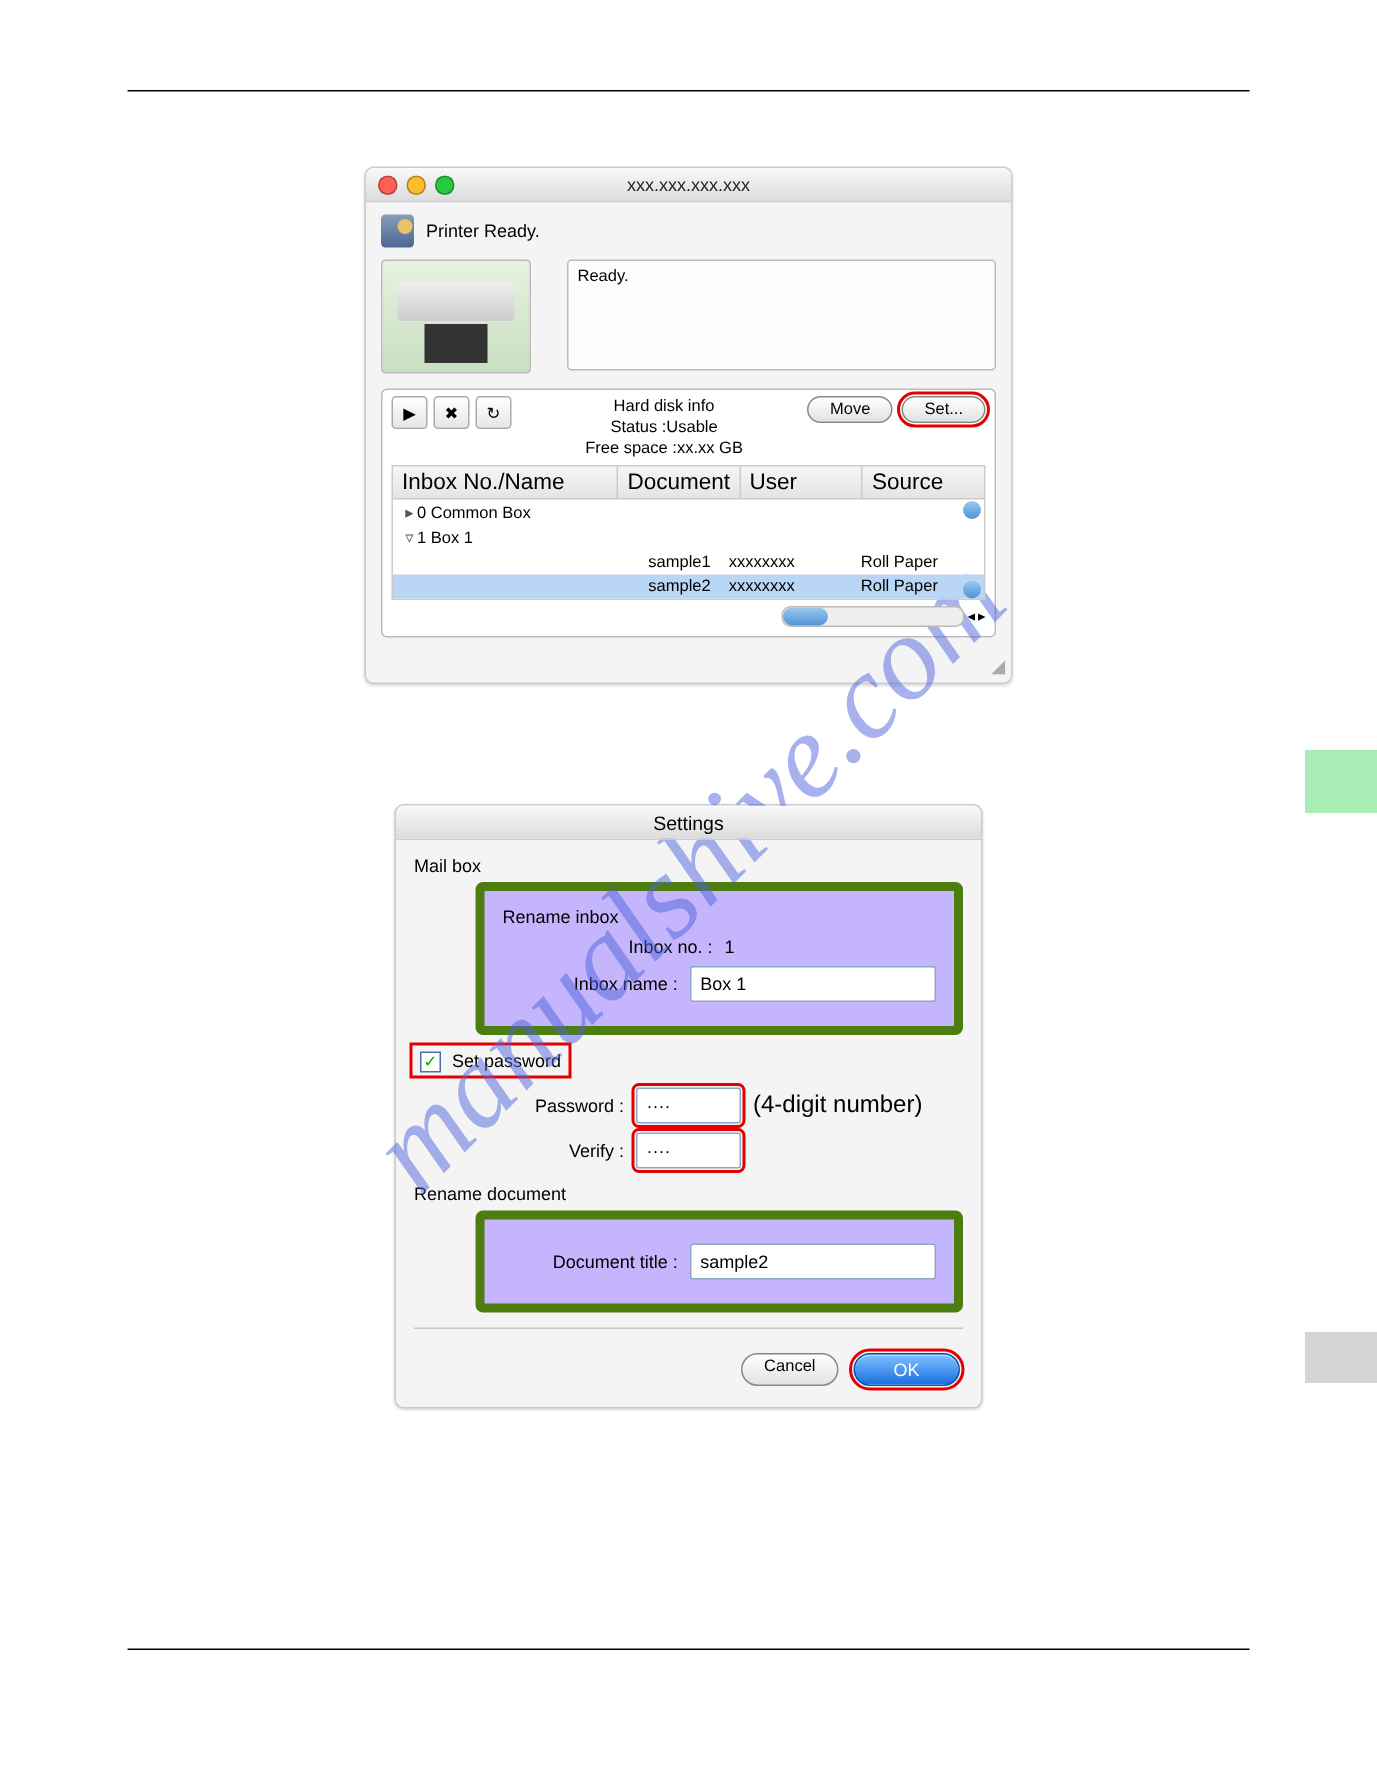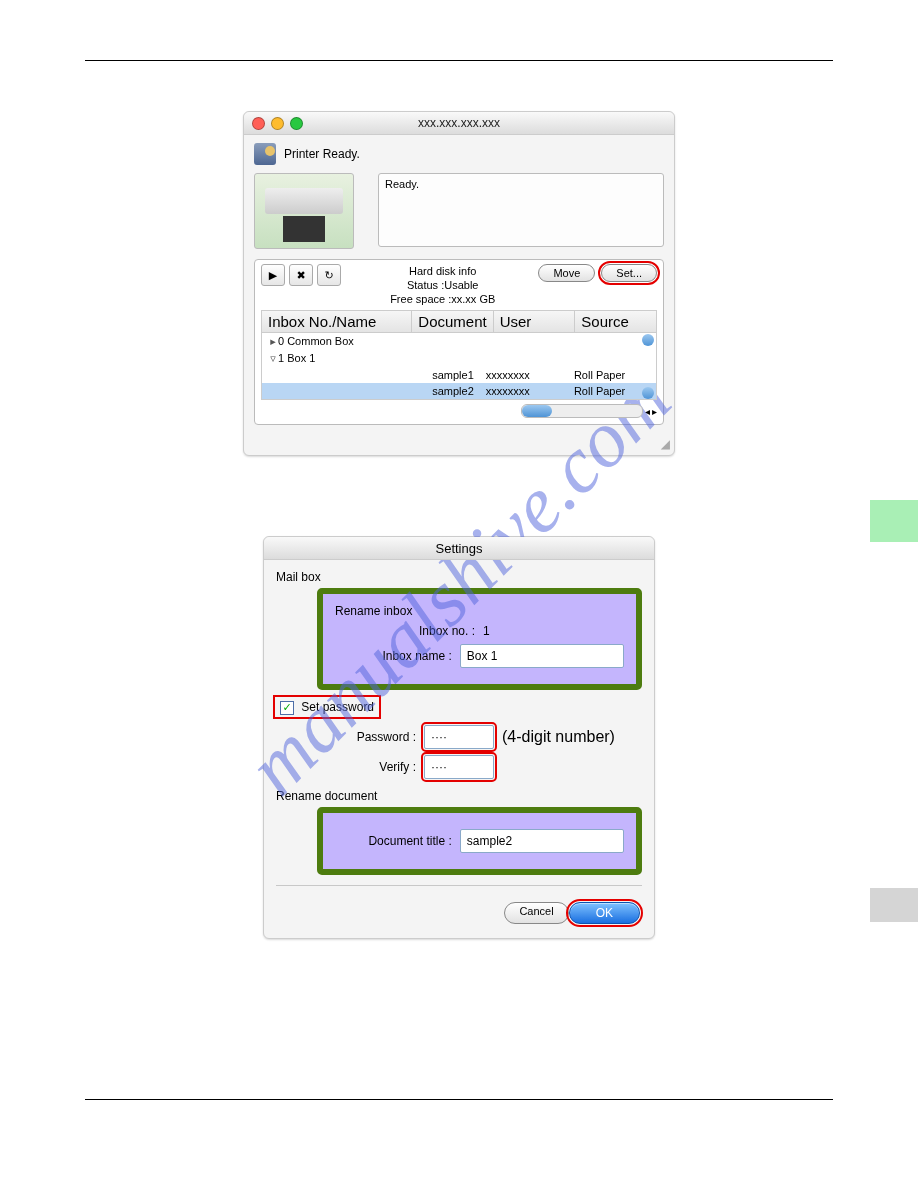--- a/index.html
+++ b/index.html
@@ -231,21 +231,21 @@
   .txtinput.w180 { width: 180px; }
   .txtinput.w60 { width: 56px; }
   .chk {
     width:12px; height:12px; border:1px solid #4d6ea8;
     background:#fff; display:inline-flex; align-items:center; justify-content:center;
     font-size:11px; color:#0a0; margin-right:4px;
   }
   .hint { margin-left:8px; font-size:16px; }
   .rule { border-top:1px solid #c8c8c8; margin: 6px 12px; }
   .btnrow {
-    display:flex; justify-content:flex-end; 
+    display:flex; justify-content:flex-end; gap:10px;
     padding: 10px 14px 14px 0;
   }
   .aqua-ok {
     display:inline-block; padding:3px 26px;
     border-radius: 11px;
     background: linear-gradient(#7fc2ff,#1a6fe0);
     color:#fff; font-size:12px;
     border:1px solid #0b52b0;
     box-shadow: inset 0 1px 0 rgba(255,255,255,0.5);
   }

